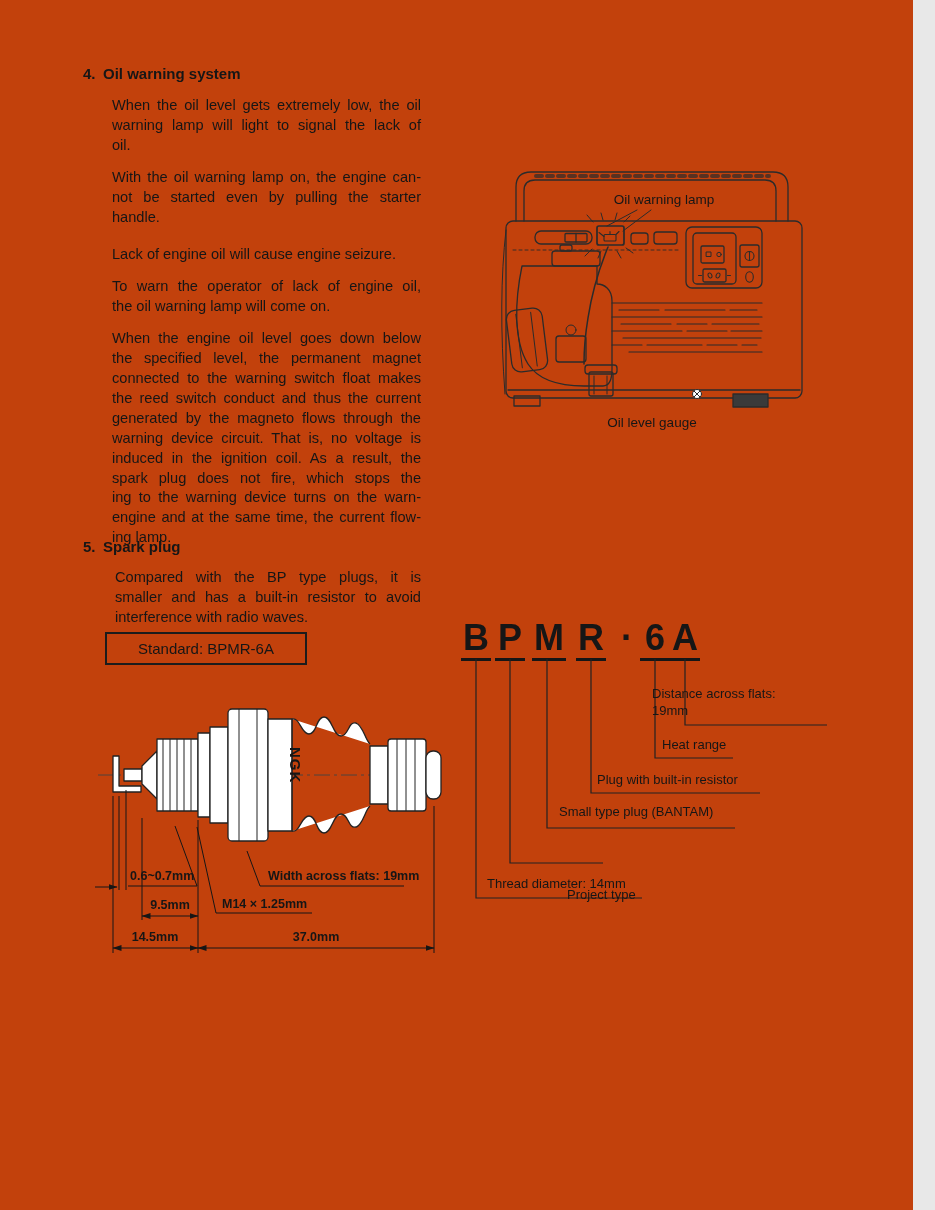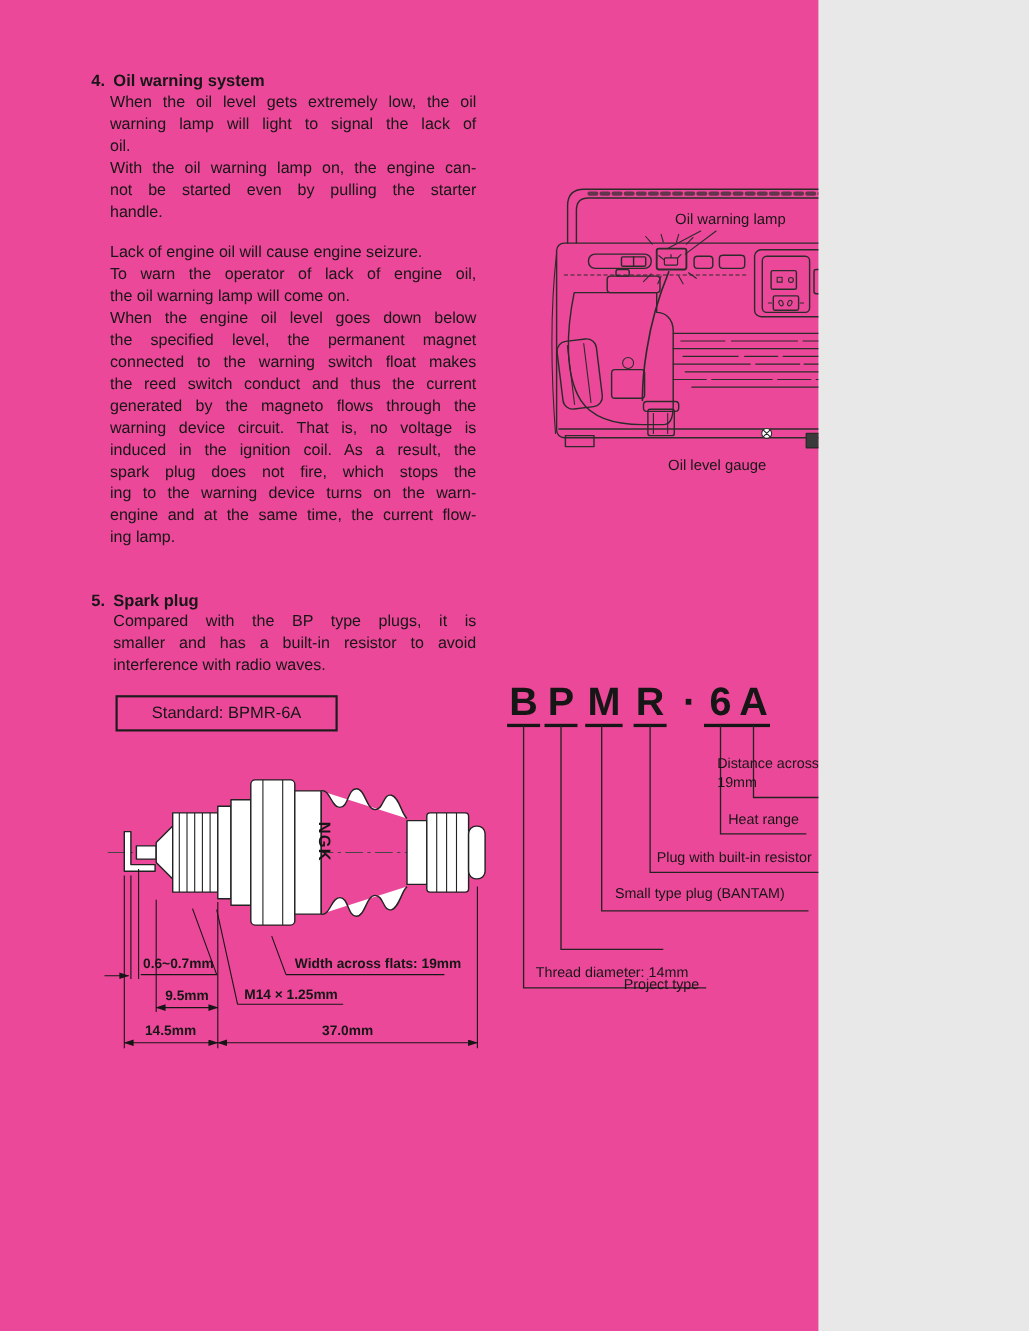--- a/index.html
+++ b/index.html
@@ -1,27 +1,27 @@
 <!DOCTYPE html>
 <html><head>
 <meta charset="utf-8">
 <style>
   html,body{margin:0;padding:0;background:#e8e8e8;}
   .page{
-    position:relative;width:744px;height:1210px;background:#ec4899;
+    position:relative;width:913px;height:1210px;background:#c2410c;
     font-family:"Liberation Sans",sans-serif;color:#161616;overflow:hidden;
   }
   .h{position:absolute;font-size:15px;font-weight:bold;line-height:20px;white-space:nowrap;}
   .h .h-num{display:inline-block;width:20px;}
   .sec4-h{left:83px;top:64px;}
   .sec5-h{left:83px;top:537px;}
   .body-col{position:absolute;font-size:14.6px;line-height:19.9px;}
   .sec4-body{left:100px;top:84px;width:333px;}
   .sec5-body{left:103px;top:556px;width:330px;}
-  .para{margin:0;}
+  .para{margin:12px;}
   .para.gap{margin-top:18px;}
   .tline{text-align:justify;text-justify:inter-word;text-align-last:left;}
   .tline.just{text-align-last:justify;}
   .std-box{
     position:absolute;left:105px;top:632px;width:198px;height:29px;border:2px solid #1c1c1c;
     display:flex;align-items:center;justify-content:center;font-size:15px;
   }
   .footer{position:absolute;left:0;top:1158px;width:935px;text-align:right;font-size:15px;}
   .fig{position:absolute;}
   .fig.gen{left:495px;top:158px;width:320px;height:280px;}

